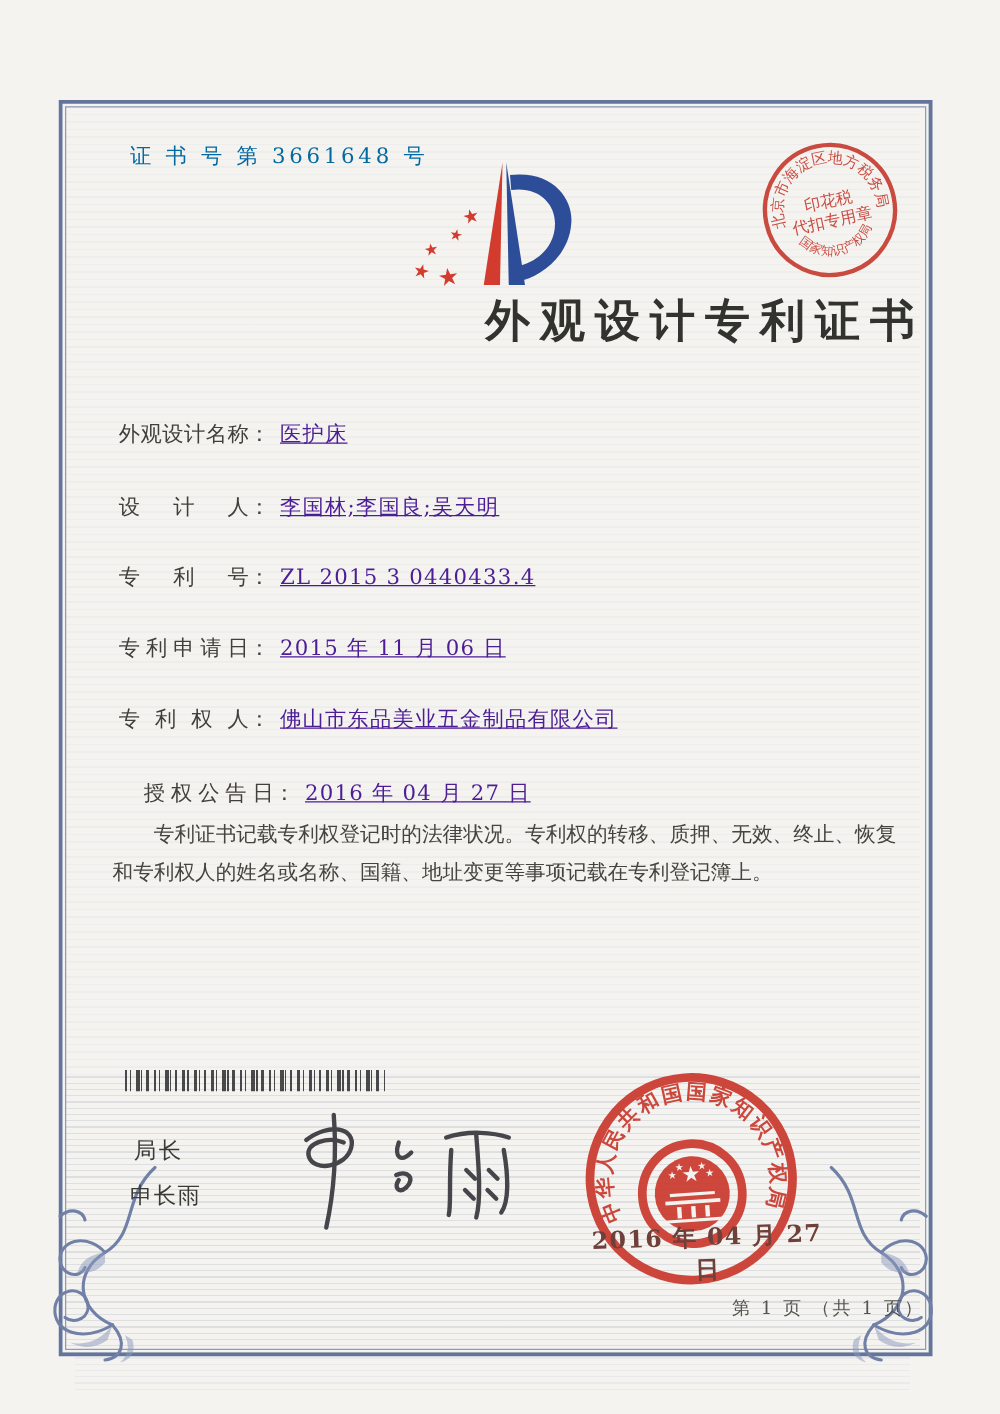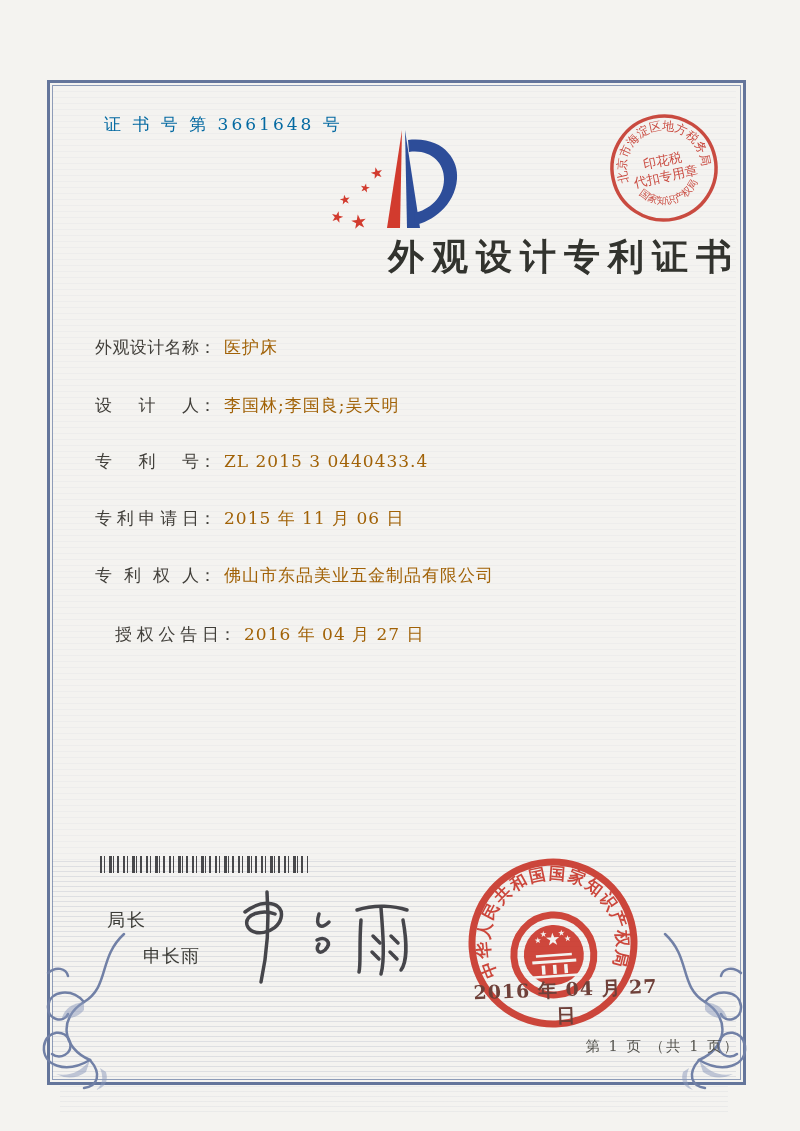--- a/index.html
+++ b/index.html
@@ -26,37 +26,37 @@
   .tex-footer{top:1082px;height:30px;left:60px;width:668px;
     background:repeating-linear-gradient(0deg, rgba(112,124,156,.08) 0 1px, transparent 1px 5px);}
 
   .certno{left:104px;top:113px;font-size:17px;letter-spacing:3px;color:#0369a1;}
   .title{left:47px;top:233px;width:693px;text-align:right;
     font-size:36px;font-weight:600;letter-spacing:8px;color:#32332e;}
 
   .field-row{left:95px;width:620px;font-size:17px;color:#413f3a;white-space:nowrap;}
   .flabel{display:inline-block;width:104px;text-align:justify;text-align-last:justify;vertical-align:top;}
   .fcolon{display:inline-block;margin-right:8px;}
-  .fvalue{letter-spacing:1px;color:#a16207;}
+  .fvalue{letter-spacing:1px;color:#4c1d95;text-decoration:underline;}
 
   .bodytext{left:90px;top:653px;width:627px;font-size:16.5px;line-height:29.5px;
     text-align:justify;color:#45443e;}
   .bodytext p{margin:0;text-indent:2em;}
 
   .barcode{left:100px;top:856px;width:208px;height:17px;
     background:repeating-linear-gradient(90deg,
       #2b2b2e 0 2px,transparent 2px 4px,#2b2b2e 4px 5px,transparent 5px 9px,
       #2b2b2e 9px 12px,transparent 12px 13px,#2b2b2e 13px 14px,transparent 14px 17px,
       #2b2b2e 17px 19px,transparent 19px 23px);
     opacity:.85;}
 
   .sig-title{left:107px;top:908px;font-size:18px;color:#3b3b36;letter-spacing:2px;
     font-family:"DejaVu Sans","Liberation Sans",sans-serif;}
   .sig-name{left:104px;top:944px;font-size:18px;color:#3b3b36;letter-spacing:1px;
-    font-family:"DejaVu Sans","Liberation Sans",sans-serif;margin-left:39px;}
+    font-family:"DejaVu Sans","Liberation Sans",sans-serif;}
 
   .seal-tax{left:589px;top:93px;width:150px;height:150px;transform:rotate(-12deg);opacity:.9;}
   .seal-sipo{left:453px;top:843px;width:200px;height:200px;transform:rotate(-4deg);opacity:.92;}
   .seal-date{left:468px;top:977px;width:196px;text-align:center;font-size:19px;font-weight:bold;
     color:#6f4039;letter-spacing:1px;transform:rotate(-2deg);
     font-family:"DejaVu Serif","Liberation Serif",serif;}
 
   .footer{left:47px;top:1037px;width:693px;text-align:right;font-size:14.5px;
     letter-spacing:2px;color:#55544e;}
 
@@ -131,20 +131,21 @@
   <span class="flabel">专利申请日</span><span class="fcolon">：</span><span class="fvalue">2015 年 11 月 06 日</span>
 </div>
 <div class="abs field-row" style="top:564px;">
   <span class="flabel">专利权人</span><span class="fcolon">：</span><span class="fvalue">佛山市东品美业五金制品有限公司</span>
 </div>
 <div class="abs field-row" style="top:623px;margin-left:20px;">
   <span class="flabel">授权公告日</span><span class="fcolon">：</span><span class="fvalue">2016 年 04 月 27 日</span>
 </div>
 
 <div class="abs bodytext">
+  <p>专利证书记载专利权登记时的法律状况。专利权的转移、质押、无效、终止、恢复和专利权人的姓名或名称、国籍、地址变更等事项记载在专利登记簿上。</p>
 </div>
 
 <div class="abs barcode"></div>
 
 <div class="abs sig-title">局长</div>
 <div class="abs sig-name">申长雨</div>
 
 <svg class="abs" style="left:215px;top:878px;width:215px;height:115px;" viewBox="0 0 215 115">
   <g stroke="#45454a" stroke-width="3.5" fill="none" stroke-linecap="round">
     <path d="M52,14 C54,40 53,72 46,104"></path>

